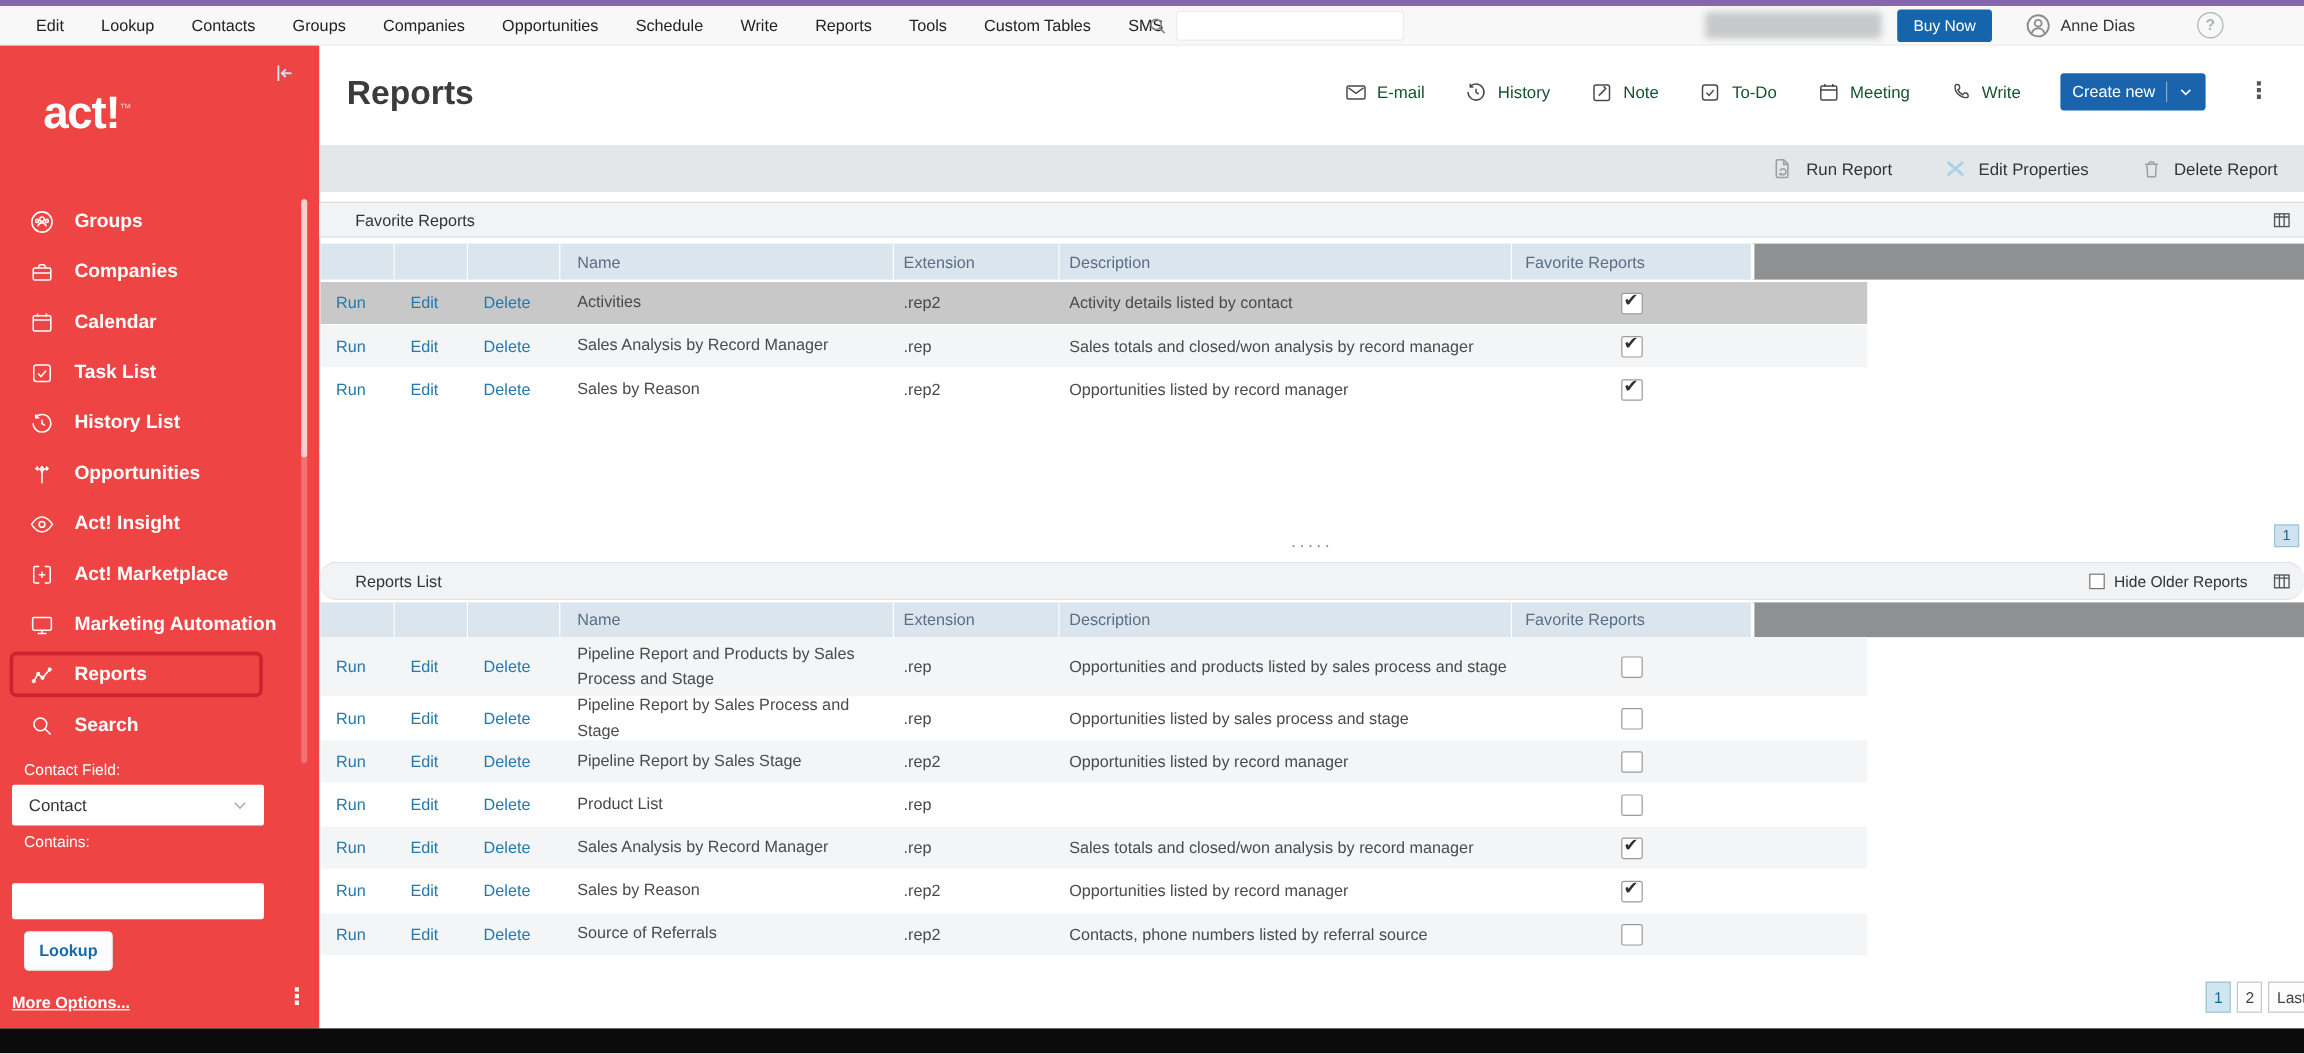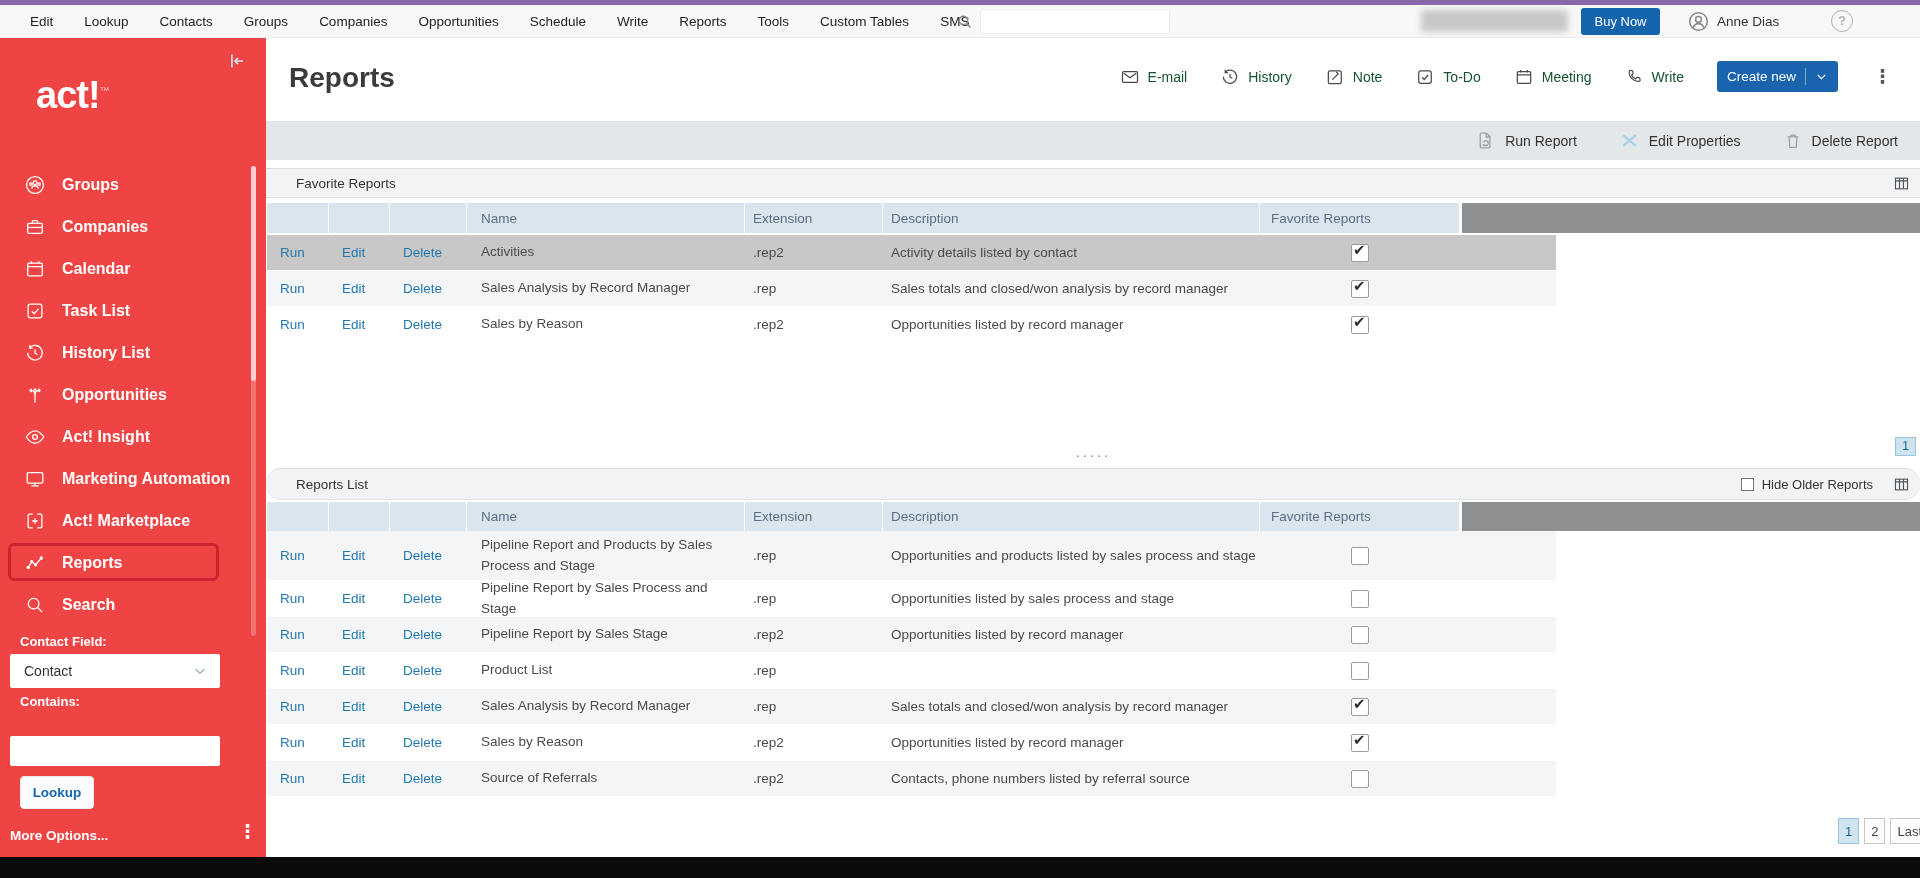--- a/index.html
+++ b/index.html
@@ -25,26 +25,26 @@
   .sidebar{left:0;top:38px;width:266px;height:819px;background:#ef4444;}
   .collapse-btn{position:absolute;left:226px;top:12px;cursor:pointer;}
   .logo{position:absolute;left:36px;top:36px;color:#fff;font-size:38px;font-weight:bold;letter-spacing:-1px;}
   .logo sup{font-size:10px;font-weight:normal;opacity:.7;}
   .nav{position:absolute;left:0;top:126px;width:266px;}
   .nav-item{position:relative;height:42px;display:flex;align-items:center;padding-left:24px;box-sizing:border-box;cursor:pointer;}
   .nav-item .nav-label{color:#fff;font-size:16px;font-weight:600;margin-left:16px;white-space:nowrap;}
   .nav-item.active::before{content:"";position:absolute;left:8px;top:1px;width:211px;height:38px;border:3px solid #cb2430;border-radius:6px;box-sizing:border-box;}
   .sb-scroll{position:absolute;left:251px;top:128px;width:5px;height:470px;background:rgba(255,255,255,.25);border-radius:3px;}
   .sb-thumb{position:absolute;left:0;top:0;width:5px;height:215px;background:rgba(255,255,255,.65);border-radius:3px;}
-  .sb-label{position:absolute;left:20px;color:#fff;font-size:13px;font-weight:bold;}
+  .sb-label{position:absolute;left:20px;color:#fff;font-size:13px;font-weight:normal;}
   .cf-select{position:absolute;left:10px;top:616px;width:210px;height:34px;background:#fff;border-radius:2px;display:flex;align-items:center;justify-content:space-between;padding:0 12px 0 14px;box-sizing:border-box;cursor:pointer;}
   .cf-select .cf-value{font-size:14px;color:#333;}
   .contains-input{position:absolute;left:10px;top:698px;width:210px;height:30px;border:none;border-radius:2px;background:#fff;box-sizing:border-box;padding:0 10px;font-size:13.5px;color:#333;outline:none;}
   .lookup-btn{position:absolute;left:20px;top:738px;width:74px;height:33px;background:#fbfcfd;border:1px solid #e7ecef;border-radius:4px;color:#1769aa;font-size:13.5px;font-weight:bold;font-family:inherit;cursor:pointer;}
-  .more-options{position:absolute;left:10px;top:790px;color:#fff;font-size:13.5px;font-weight:bold;cursor:pointer;}
+  .more-options{position:absolute;left:10px;top:790px;color:#fff;font-size:13.5px;font-weight:bold;cursor:pointer;text-decoration:underline;}
   .sb-kebab{position:absolute;left:238px;top:782px;color:#fff;font-size:19px;font-weight:bold;cursor:pointer;}
 
   
   .page-title{left:289px;top:62px;font-size:28px;font-weight:600;color:#3b3b3b;}
   .top-toolbar{position:absolute;right:28px;top:60px;height:33px;display:flex;align-items:center;gap:33px;}
   .tb-item{display:flex;align-items:center;gap:8px;cursor:pointer;}
   .tb-item .tb-label{font-size:14px;color:#14532d;white-space:nowrap;}
   .create-new{height:31px;background:#1a63ad;border:none;border-radius:3px;color:#fff;display:flex;align-items:center;gap:9px;padding:0 10px;font-family:inherit;cursor:pointer;}
   .create-new .cn-label{font-size:13.5px;}
   .cn-divider{width:1px;height:17px;background:rgba(255,255,255,.45);}
@@ -213,35 +213,35 @@
             <svg width="22" height="22" viewBox="0 0 24 24" fill="none" stroke="#fff" stroke-width="1.4">
               <path d="M2.5 12C5.5 7.3 8.7 5.2 12 5.2S18.5 7.3 21.5 12c-3 4.7-6.2 6.8-9.5 6.8S5.5 16.7 2.5 12Z"></path>
               <circle cx="12" cy="12" r="2.6"></circle>
             </svg>
           </span>
         <span class="nav-label">Act! Insight</span>
       </div>
       <div class="nav-item">
         <span>
             <svg width="22" height="22" viewBox="0 0 24 24" fill="none" stroke="#fff" stroke-width="1.4">
-              <rect x="3.5" y="5" width="17" height="11.5" rx="1.2"></rect>
-              <path d="M12 16.5v3M8 19.5h8"></path>
-            </svg>
-          </span>
-        <span class="nav-label">Marketing Automation</span>
-      </div>
-      <div class="nav-item">
-        <span>
-            <svg width="22" height="22" viewBox="0 0 24 24" fill="none" stroke="#fff" stroke-width="1.4">
               <path d="M9.5 4.5H6A1.5 1.5 0 0 0 4.5 6v12A1.5 1.5 0 0 0 6 19.5h3.5"></path>
               <path d="M14.5 4.5H18A1.5 1.5 0 0 1 19.5 6v12a1.5 1.5 0 0 1-1.5 1.5h-3.5"></path>
               <path d="M12 9v6M9 12h6"></path>
             </svg>
           </span>
         <span class="nav-label">Act! Marketplace</span>
+      </div>
+      <div class="nav-item">
+        <span>
+            <svg width="22" height="22" viewBox="0 0 24 24" fill="none" stroke="#fff" stroke-width="1.4">
+              <rect x="3.5" y="5" width="17" height="11.5" rx="1.2"></rect>
+              <path d="M12 16.5v3M8 19.5h8"></path>
+            </svg>
+          </span>
+        <span class="nav-label">Marketing Automation</span>
       </div>
       <div class="nav-item active">
         <span>
             <svg width="22" height="22" viewBox="0 0 24 24" fill="none" stroke="#fff" stroke-width="1.4">
               <path d="M4.5 17l4-6.5 4 3.5 6.5-7.5"></path>
               <circle cx="4.5" cy="17" r="1.2"></circle>
               <circle cx="8.5" cy="10.5" r="1.2"></circle>
               <circle cx="12.5" cy="14" r="1.2"></circle>
               <circle cx="19" cy="6.5" r="1.2"></circle>
             </svg>

